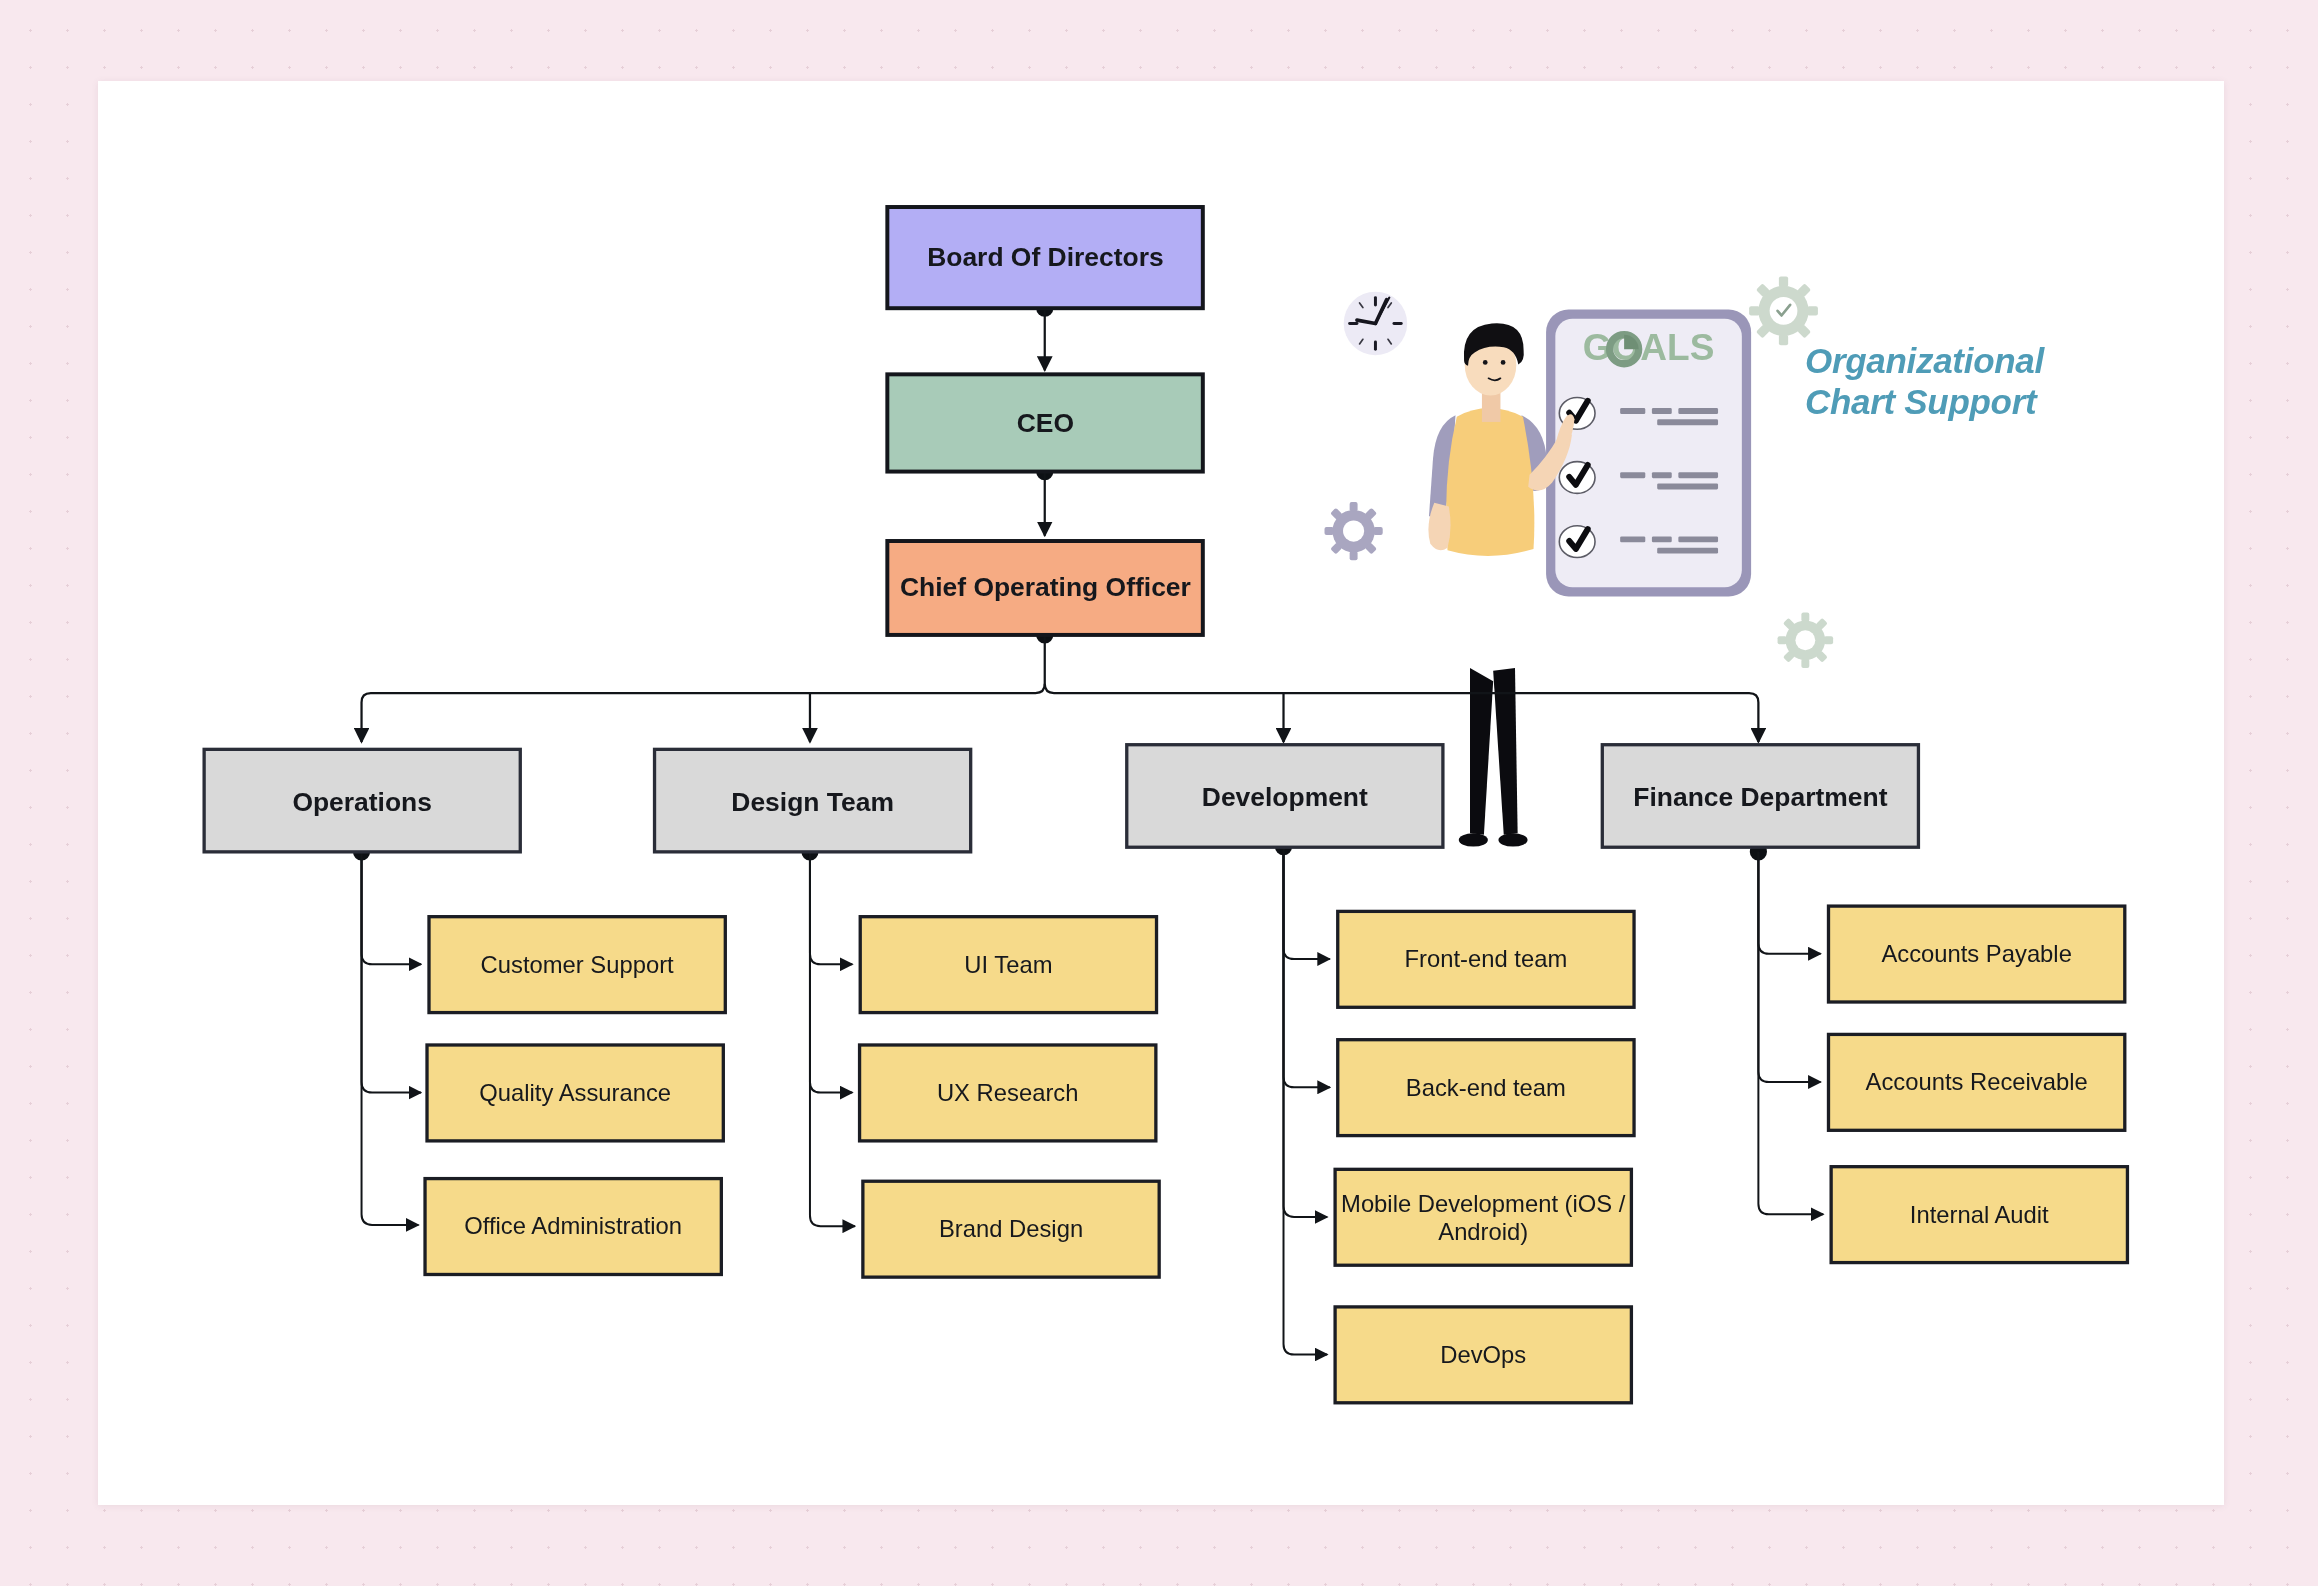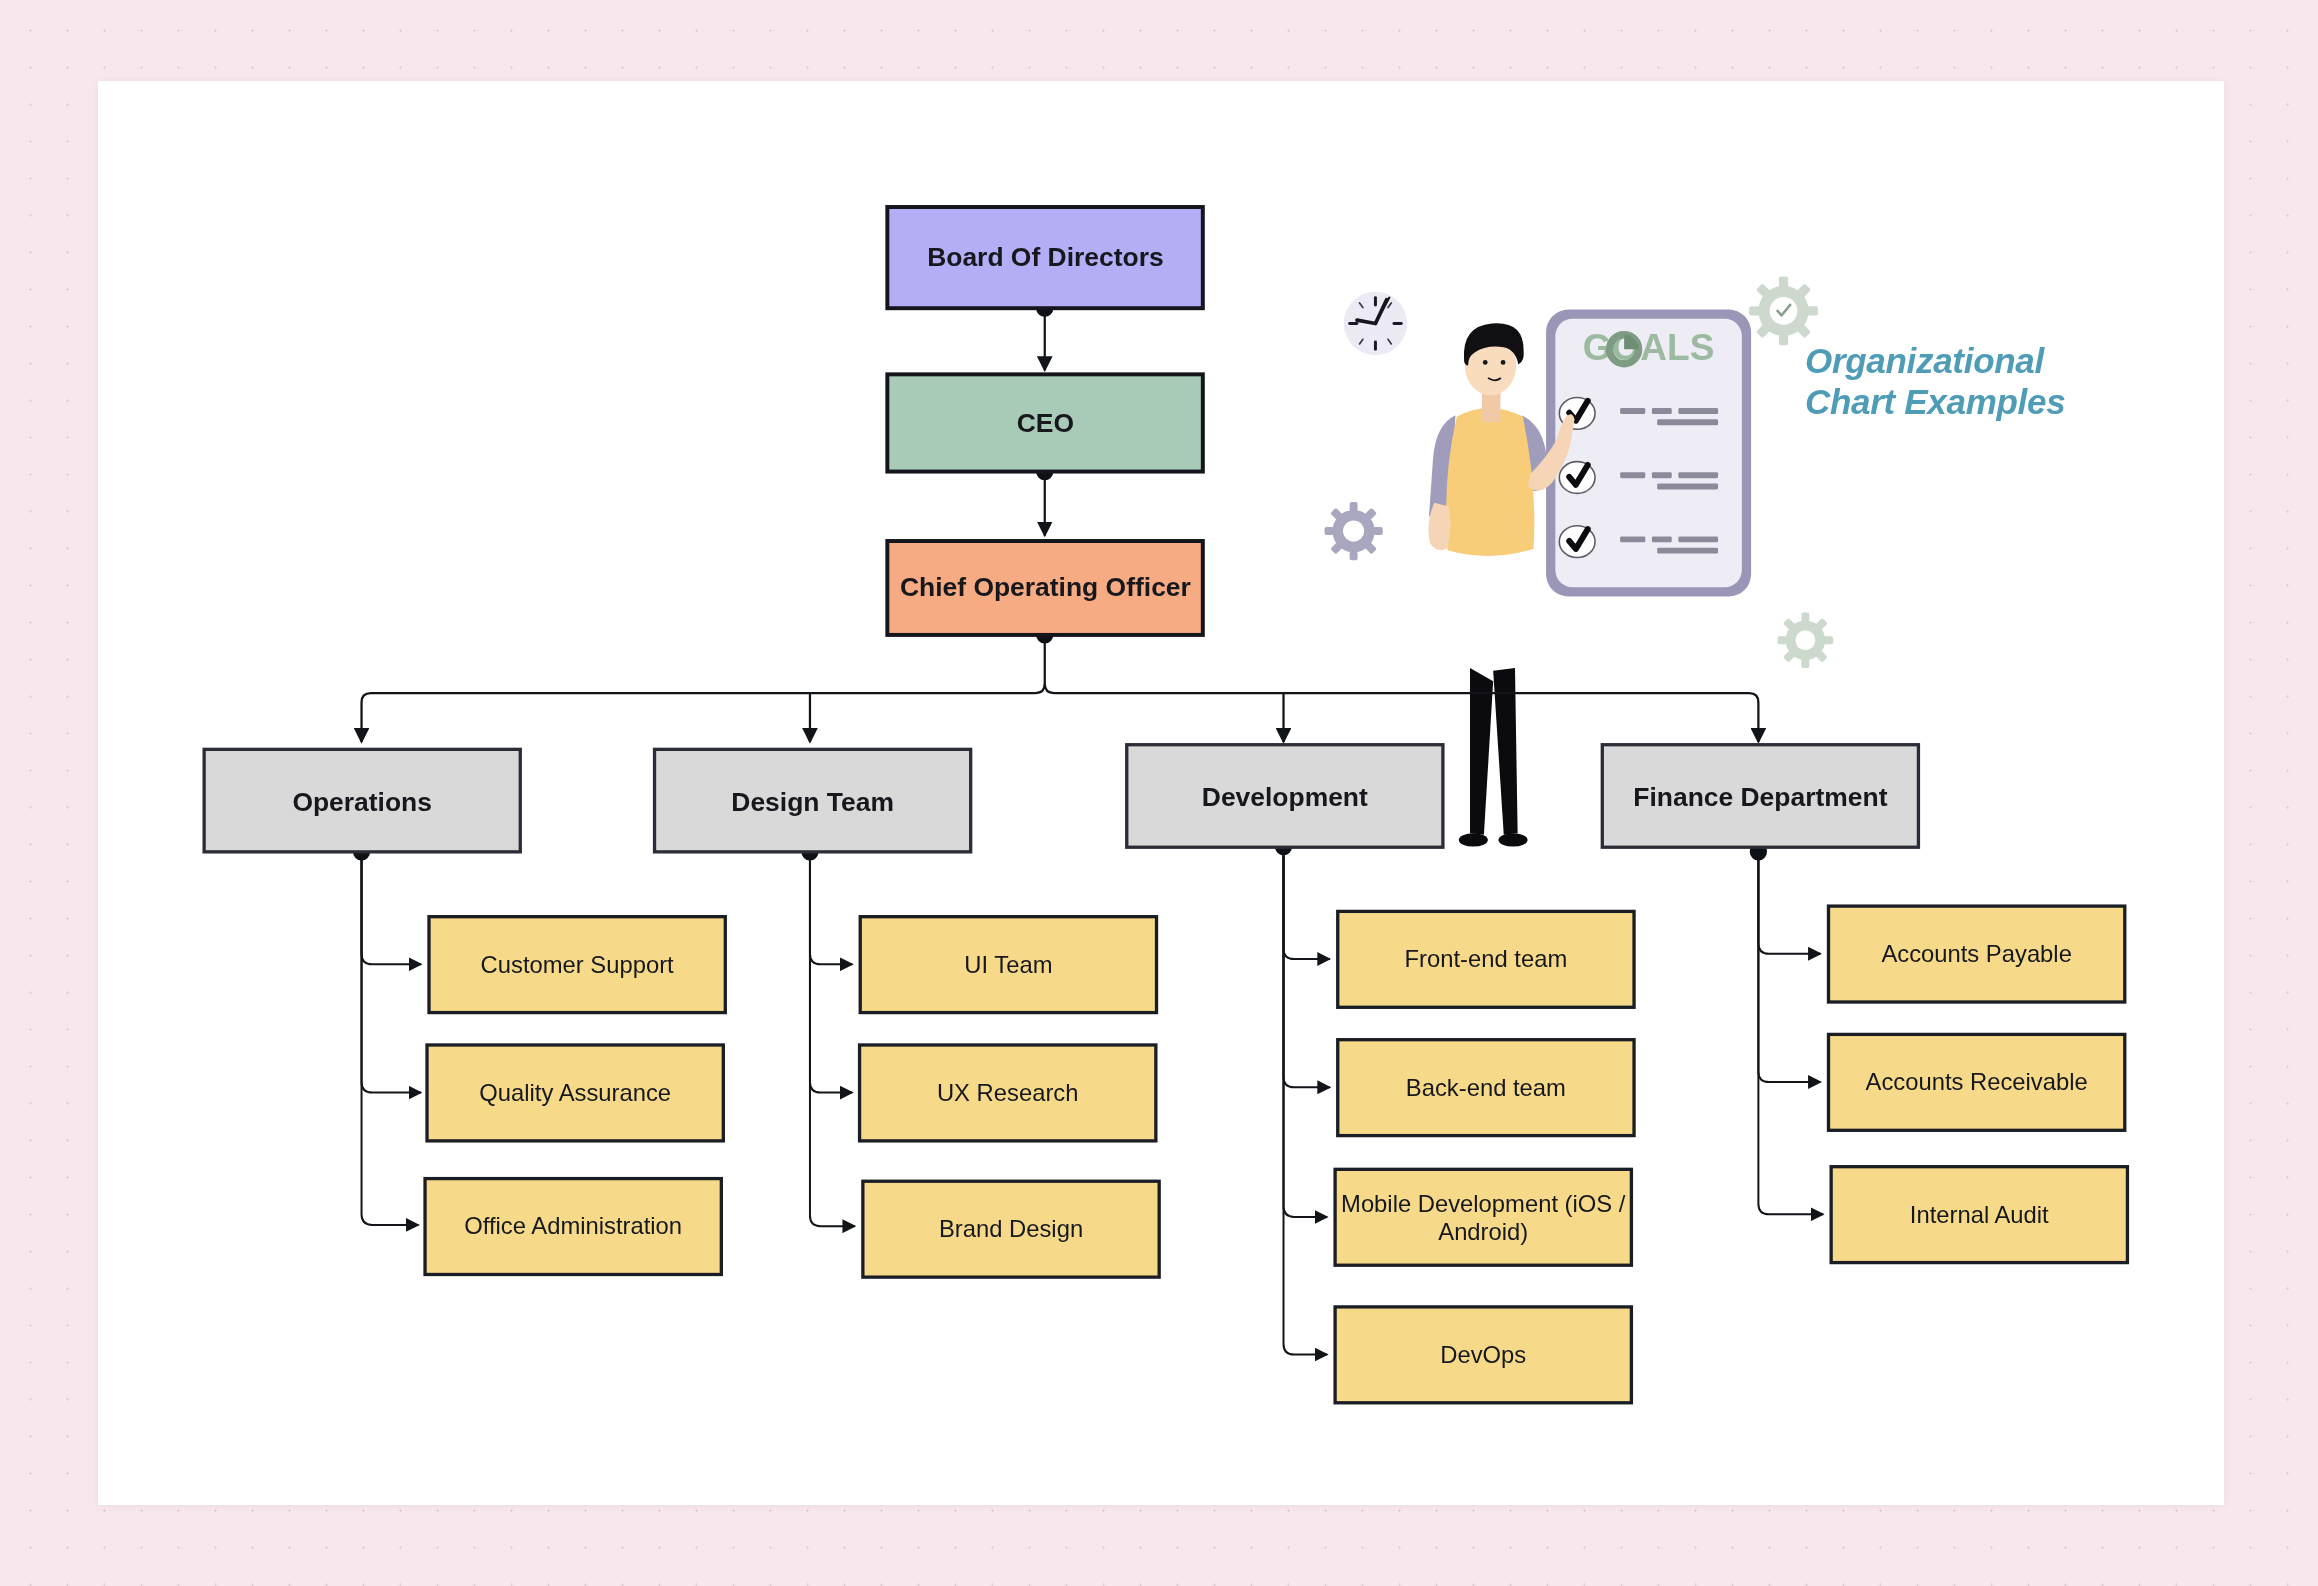--- a/index.html
+++ b/index.html
@@ -323,15 +323,15 @@
   </g>
   <g>
     <rect x="2768" y="1764" width="448" height="145" fill="#f6da8a" stroke="#1b1d24" stroke-width="5"></rect>
     <text class="node-label lvl-leaf" x="2992" y="1839">Internal Audit</text>
   </g>
 
 </svg>
 
 <div id="title-block">
   <div>Organizational</div>
-  <div>Chart Examples</div>
+  <div>Chart Support</div>
 </div>
 
 
 </body></html>

